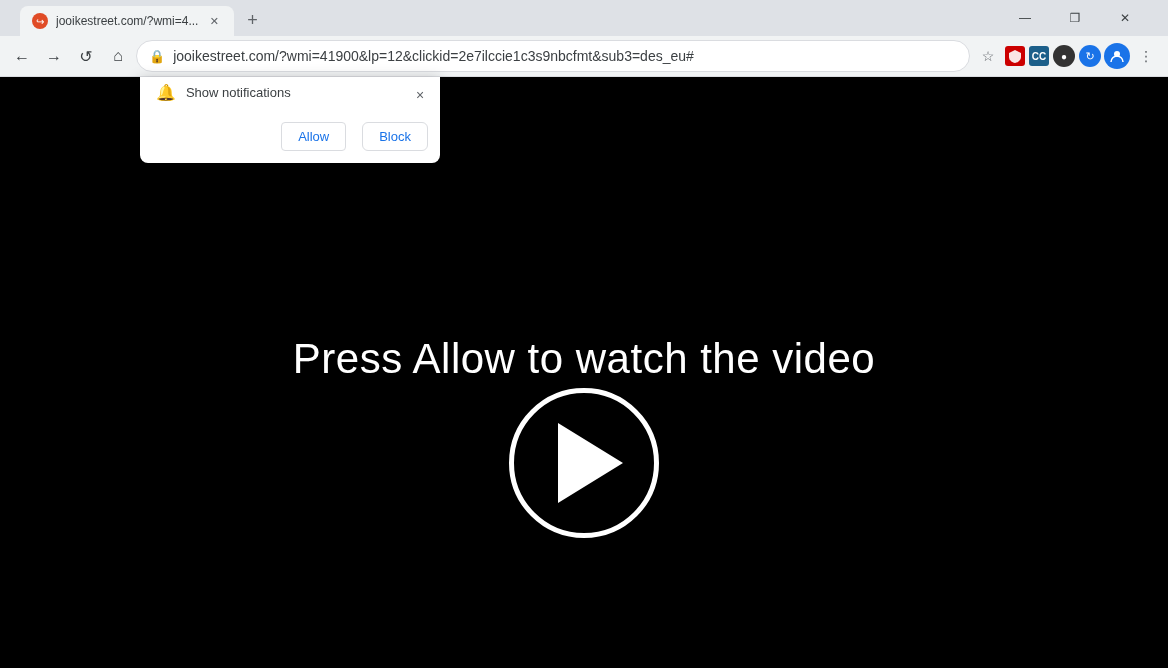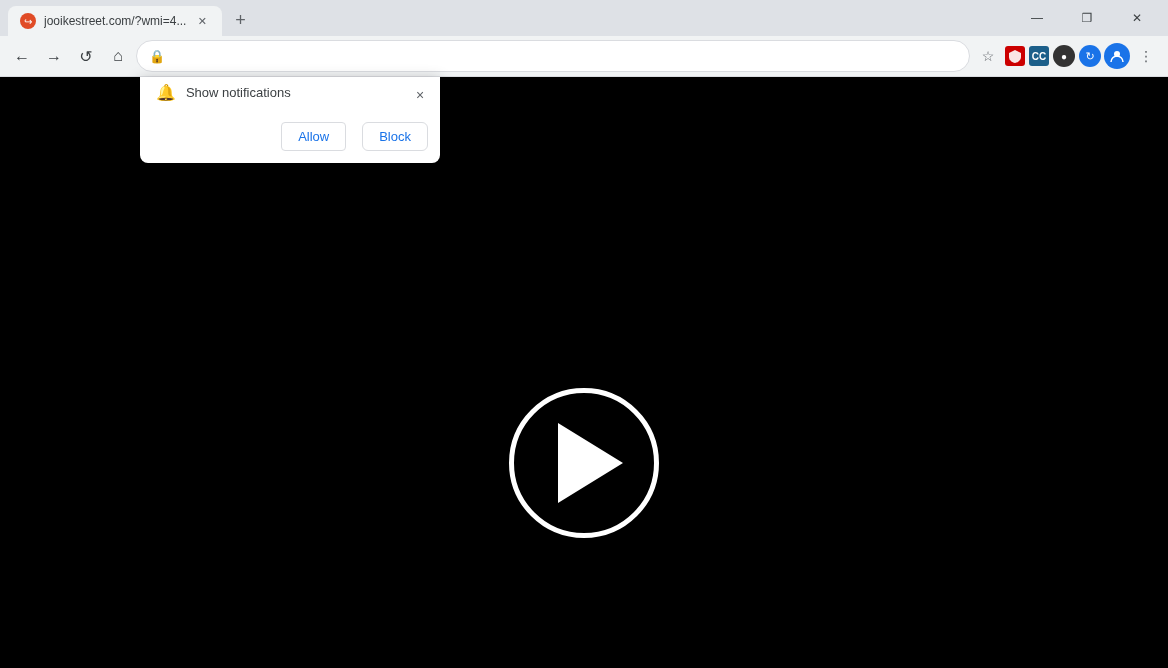--- a/index.html
+++ b/index.html
@@ -11,21 +11,21 @@
       background: #f1f3f4;
       border-bottom: 1px solid #dadce0;
       user-select: none;
     }
 
     
     .title-bar {
       display: flex;
       align-items: center;
       height: 36px;
-      padding: 0 8px;
+      padding: 0 20px;
       background: #dee1e6;
     }
     .tab-strip {
       display: flex;
       align-items: flex-end;
       flex: 1;
       height: 100%;
       padding-top: 6px;
     }
     .tab {
@@ -318,20 +318,21 @@
   </div>
 
   <div class="nav-bar">
     <button class="nav-btn">←</button>
     <button class="nav-btn">→</button>
     <button class="nav-btn">↺</button>
     <button class="nav-btn">⌂</button>
 
     <div class="address-bar">
       <span class="lock-icon">🔒</span>
+      <span class="address-text">jooikestreet.com/?wmi=41900&amp;lp=12&amp;clickid=2e7ilccie1c3s9nbcfmt&amp;sub3=des_eu#</span>
     </div>
 
     <div class="toolbar-right">
       <button class="toolbar-btn">☆</button>
 
       <div class="ext-btn ext-mcafee">
         <svg width="14" height="14" viewBox="0 0 14 14">
             <path d="M7 1L13 4V8C13 11 10 13.5 7 14C4 13.5 1 11 1 8V4Z" fill="white" opacity="0.9"></path>
           </svg>
       </div>
@@ -352,20 +353,21 @@
         </svg>
       </div>
 
       <button class="toolbar-btn">⋮</button>
     </div>
   </div>
 </div>
 
 <div class="web-content">
 
+  <div class="main-text">Press Allow to watch the video</div>
 
   <div class="play-button">
     <div class="play-triangle"></div>
   </div>
 
   <div class="permission-dialog">
     <div class="dialog-close">×</div>
     <div class="dialog-permission-row">
       <span class="bell-icon">🔔</span>
       <span class="permission-label">Show notifications</span>

